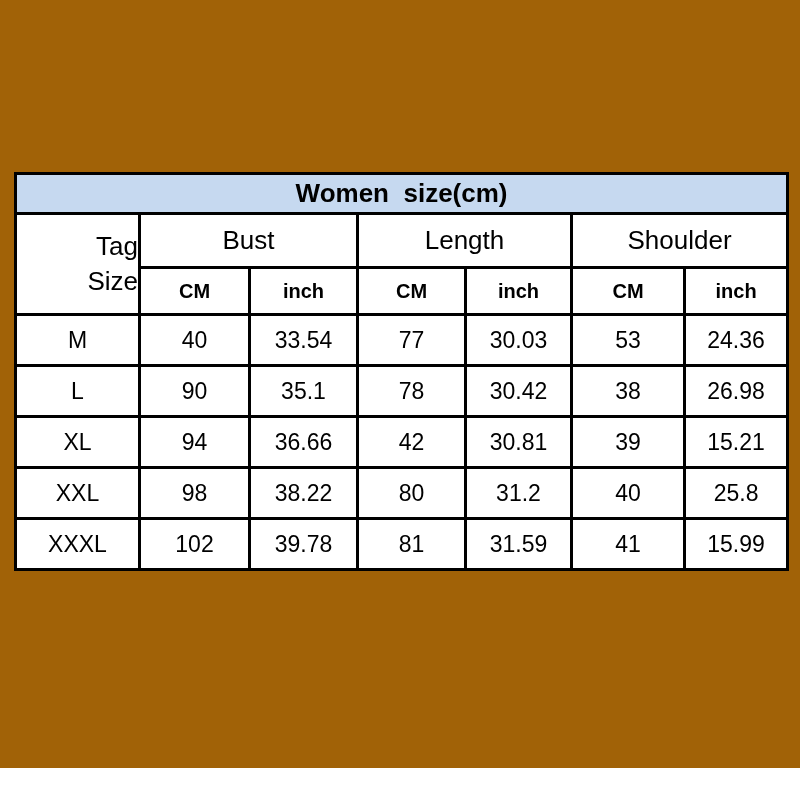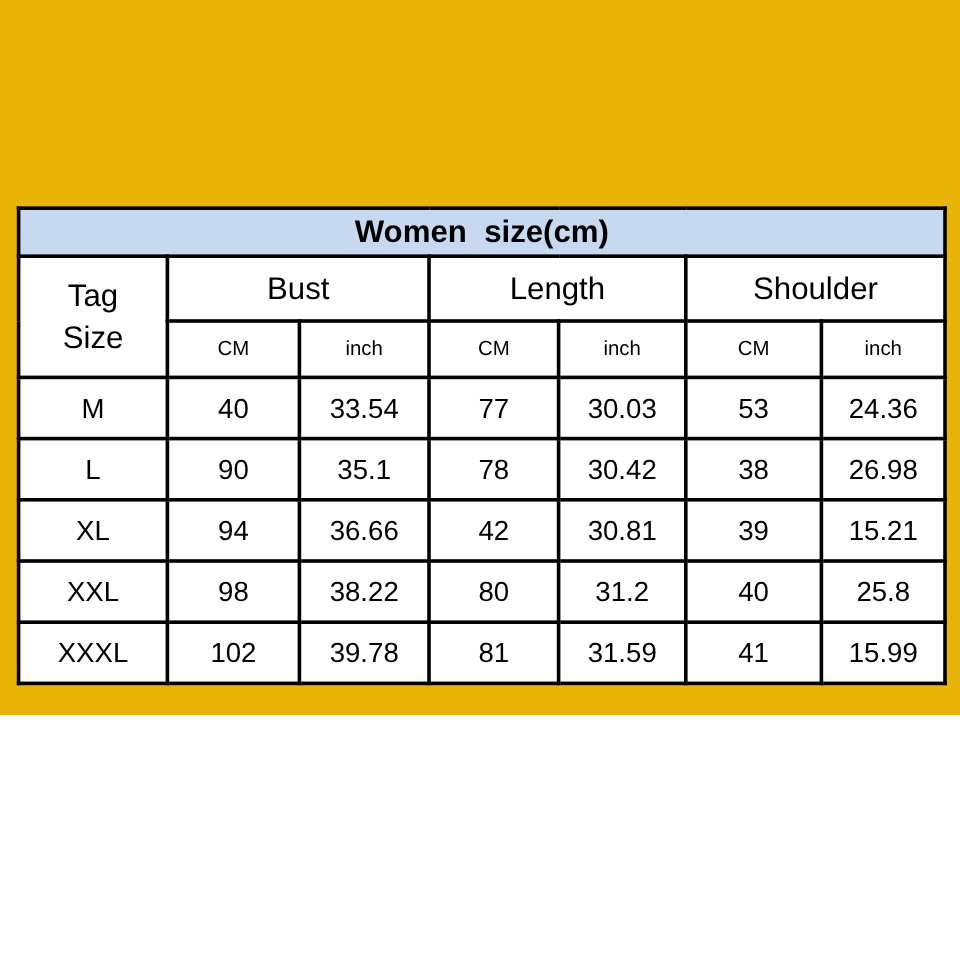--- a/index.html
+++ b/index.html
@@ -2,22 +2,22 @@
 <html><head>
 <meta charset="utf-8">
 <style>
   * { margin: 0; padding: 0; box-sizing: border-box; }
   html, body { background: #ffffff; }
   body { font-family: "Liberation Sans", sans-serif; color: #000000; }
 
   .stage {
     position: relative;
     width: 800px;
-    height: 596px;
-    background: #eab308;
+    height: 768px;
+    background: #a16207;
     overflow: hidden;
   }
 
   table.size-chart {
     position: absolute;
     left: 14px;
     top: 172px;
     width: 772px;
     border-collapse: collapse;
     table-layout: fixed;
@@ -36,29 +36,29 @@
 
   tr.title-row td {
     height: 40px;
     background: #c6d9f0;
     font-weight: 700;
     font-size: 26px;
     white-space: pre;
   }
 
   tr.group-row th { height: 54px; font-size: 26px; font-weight: 400; }
-  tr.unit-row  th { height: 47px; font-size: 17px; font-weight: 400; }
+  tr.unit-row  th { height: 47px; font-size: 20px; font-weight: 700; }
   tr.data-row  td { height: 51px; font-size: 23px; }
 
   th.corner-cell {
     font-weight: 700;
     font-size: 27px;
     line-height: 1.35;
   }
-  .corner-line { display: block; }
+  .corner-line { display: block; text-align: right; }
 </style>
 </head>
 <body>
 
 <div class="stage">
   <table class="size-chart">
     <colgroup>
       <col style="width:124px">
       <col style="width:110px">
       <col style="width:108px">

